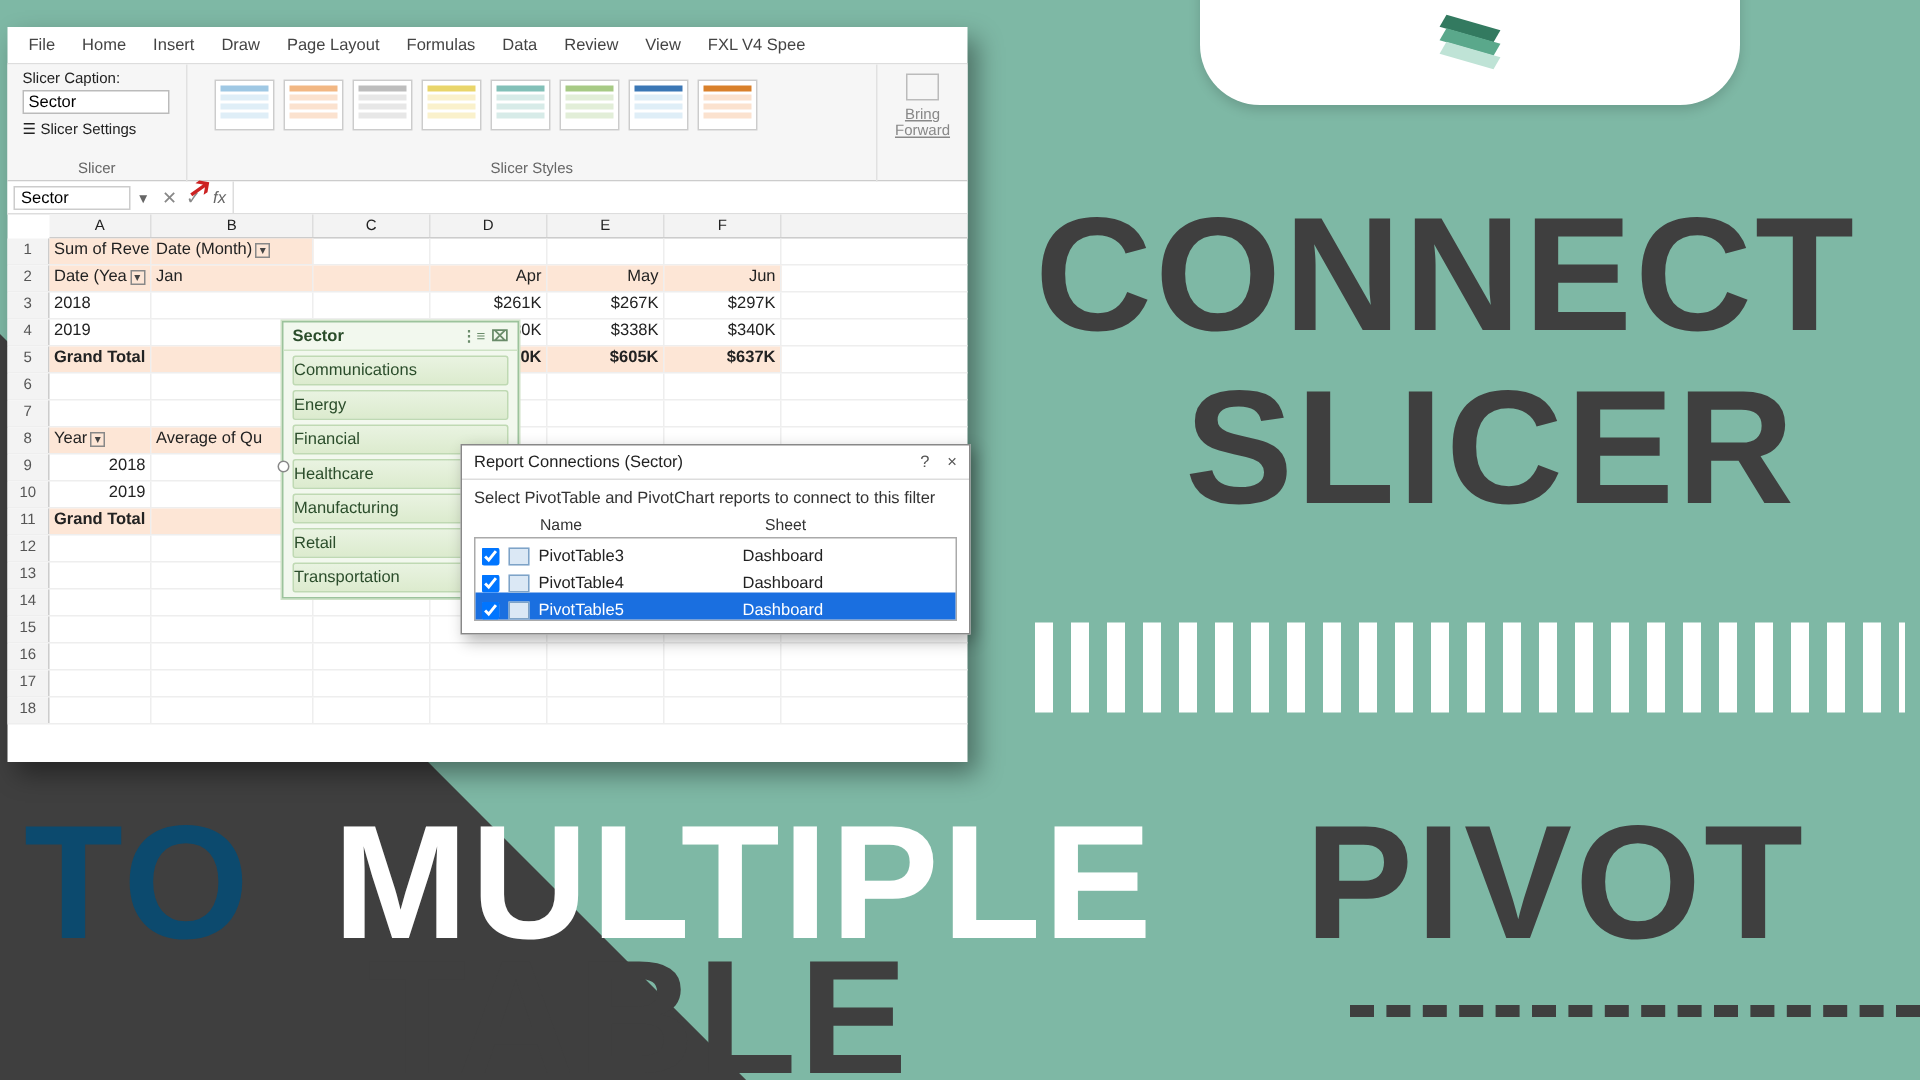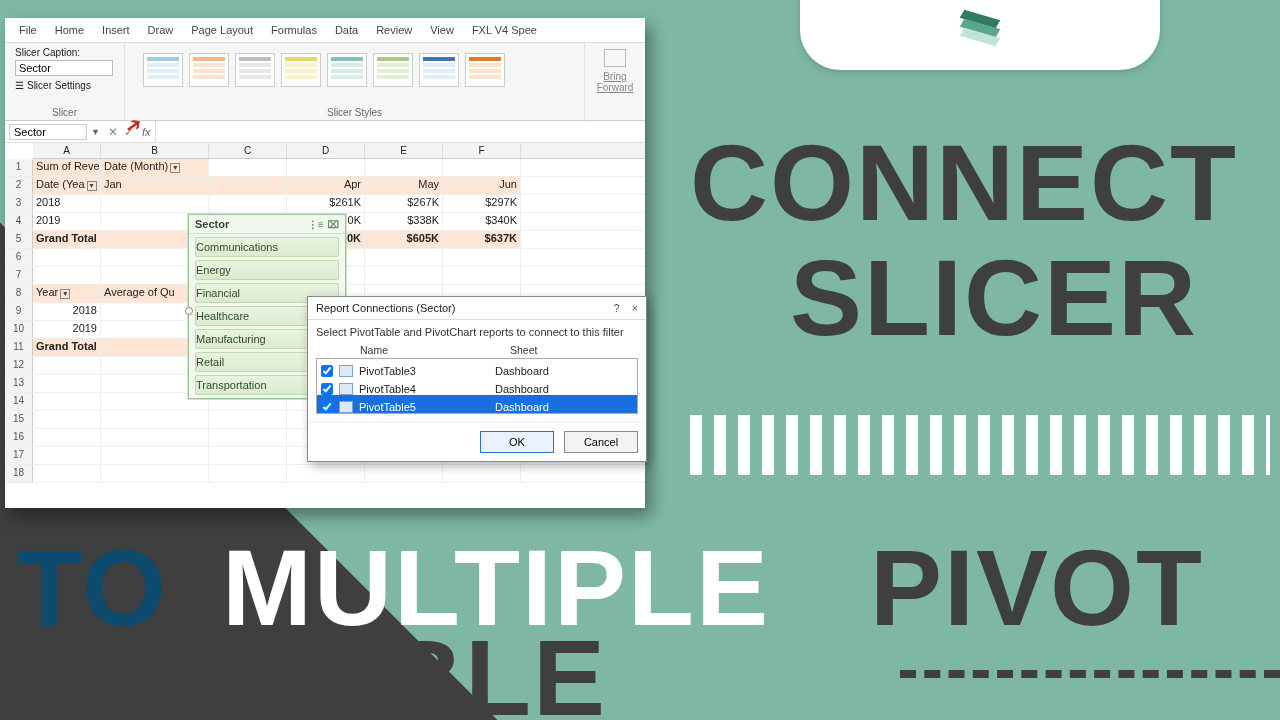--- a/index.html
+++ b/index.html
@@ -477,18 +477,14 @@
         <span class="nm">PivotTable4</span>
         <span>Dashboard</span>
       </div>
       <div class="dlg-row sel">
         <input type="checkbox" checked="" style="">
         <span class="ptico"></span>
         <span class="nm">PivotTable5</span>
         <span>Dashboard</span>
       </div>
     </div>
-    <div class="dlg-foot">
-      <button class="ok">OK</button>
-      <button>Cancel</button>
-    </div>
   </div>
 </div>
 
 </body></html>

